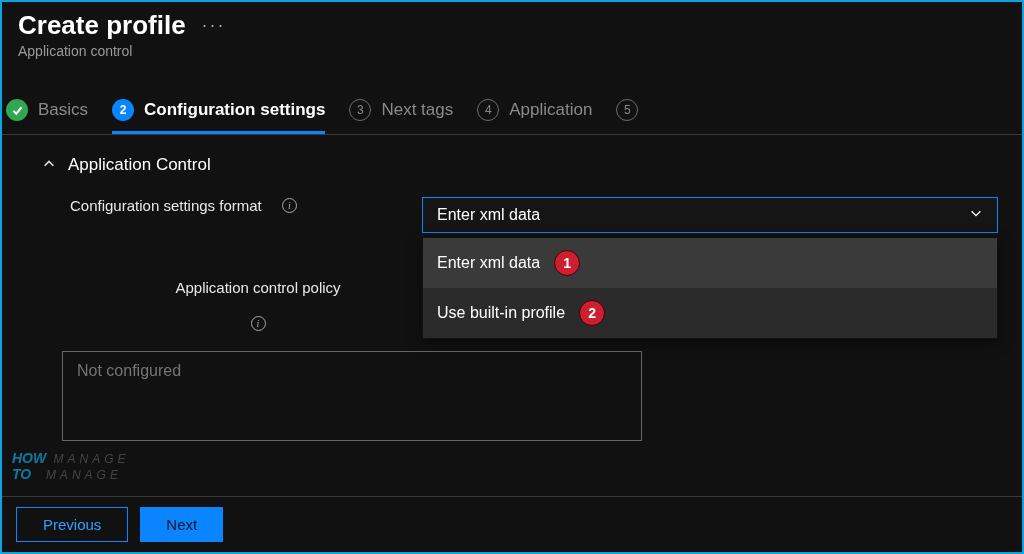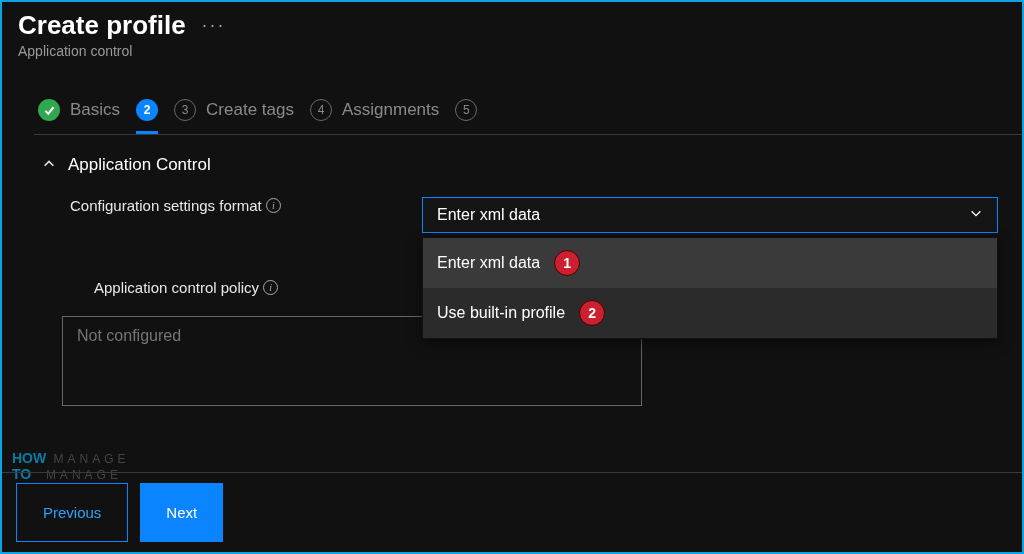--- a/index.html
+++ b/index.html
@@ -15,24 +15,23 @@
   }
   .header { padding: 8px 16px 4px; }
   .title-row { display: flex; align-items: center; gap: 16px; }
   .page-title { font-size: 26px; font-weight: 600; color: #fff; }
   .ellipsis { color: #aaa; font-size: 18px; letter-spacing: 2px; }
   .subtitle { color: #9a9a9a; font-size: 14px; margin-top: 2px; }
 
   .tabs {
     display: flex;
     align-items: center;
-    gap: 16px;
+    gap: 24px;
     padding: 36px 4px 0;
     border-bottom: 1px solid #3a3a3a;
-    margin-left: 32px;
   }
   .tab {
     display: flex;
     align-items: center;
     gap: 10px;
     padding-bottom: 10px;
     font-size: 17px;
     color: #8a8a8a;
     cursor: pointer;
     border-bottom: 3px solid transparent;
@@ -65,24 +64,24 @@
   .chev { font-size: 14px; color: #ddd; }
 
   .form-row {
     display: flex;
     align-items: flex-start;
     margin-bottom: 20px;
   }
   .form-label-col {
     width: 380px;
     padding-left: 28px;
-    display: flex; align-items: center; gap: 4px;
+    display: flex; align-items: center; gap: 20px;
     font-size: 15px; color: #e8e8e8;
   }
-  .form-label-col.indent { padding-left: 52px; }
+  .form-label-col.indent { padding-left: 52px; flex-direction: column; }
   .info-icon {
     width: 15px; height: 15px;
     border: 1.2px solid #aaa; border-radius: 50%;
     display: inline-flex; align-items: center; justify-content: center;
     font-size: 10px; color: #aaa; font-style: italic;
     font-family: Georgia, serif;
   }
   .req { color: #e74856; margin-left: 2px; }
 
   .form-control-col { flex: 1; max-width: 600px; position: relative; }
@@ -134,44 +133,45 @@
     font-family: inherit;
   }
 
   .watermark {
     position: absolute;
     left: 10px; bottom: 70px;
     font-size: 12px; letter-spacing: 4px;
     color: #5a5a5a;
     opacity: 0.7;
     line-height: 1.1;
+    font-style: italic;
   }
   .watermark .h { color: #0aa5e0; letter-spacing: 0; font-weight: 700; font-size: 14px; }
 
   .footer {
     position: absolute;
     left: 0; right: 0; bottom: 0;
     border-top: 1px solid #3a3a3a;
     display: flex; gap: 12px;
     padding: 10px 14px;
   }
   .btn {
-    padding: 20px 26px;
+    padding: 8px 26px;
     font-size: 15px;
     cursor: pointer;
     border: none;
   }
   .btn-secondary {
     background: #111;
     border: 1px solid #0a84ff;
     color: #2ea0ff;
   }
   .btn-primary {
     background: #0a84ff;
-    color: #ffffff;
+    color: #0f172a;
     font-weight: 400;
   }
 </style>
 </head>
 <body>
 
 <div class="header">
   <div class="title-row">
     <h1 class="page-title">Create profile</h1>
     <span class="ellipsis">···</span>
@@ -183,28 +183,29 @@
   <div class="tab">
     <span class="tab-badge badge-check">
       <svg viewBox="0 0 16 16" fill="none" stroke="#fff" stroke-width="2.5">
           <path d="M3 8.5 L6.5 12 L13 4"></path>
         </svg>
     </span>
     <span>Basics</span>
   </div>
   <div class="tab active">
     <span class="tab-badge badge-blue">2</span>
+    <span>Configuration settings</span>
   </div>
   <div class="tab">
     <span class="tab-badge badge-grey">3</span>
-    <span>Create tags</span>
+    <span>Next tags</span>
   </div>
   <div class="tab">
     <span class="tab-badge badge-grey">4</span>
-    <span>Assignments</span>
+    <span>Application</span>
   </div>
   <div class="tab">
     <span class="tab-badge badge-grey">5</span>
   </div>
 </div>
 
 <div class="section">
   <div class="section-header">
     <span class="chev">
       <svg width="14" height="14" viewBox="0 0 16 16" fill="none" stroke="#ddd" stroke-width="2">

